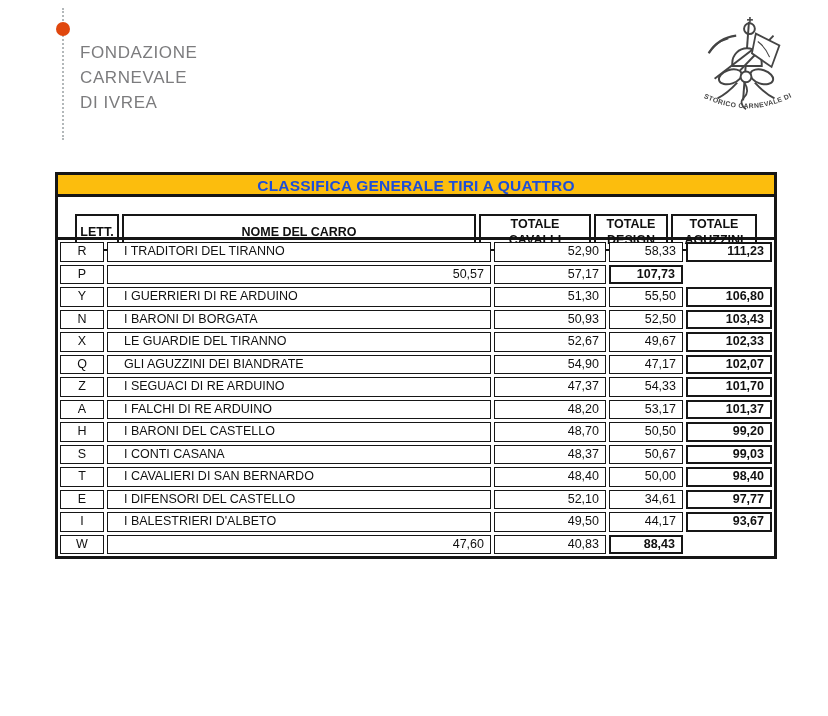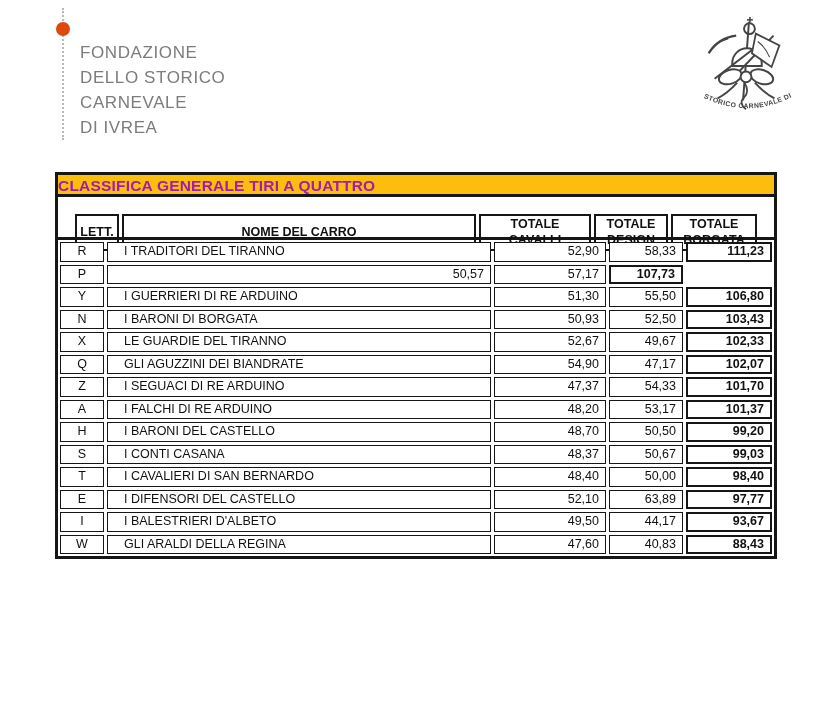--- a/index.html
+++ b/index.html
@@ -27,23 +27,23 @@
 
   
   .emblem { position:absolute; left:693px; top:12px; width:108px; height:108px; }
 
   
   .rank-table {
     position:absolute; left:55px; top:172px; width:722px;
     border:3px solid #161616; background:#fff;
   }
   .title-bar {
-    height:22px; line-height:21px; 
+    height:22px; line-height:21px; text-align:center;
     background:#fcbd0d; border-bottom:3px solid #161616;
-    font-weight:bold; font-size:15.5px; color:#a21caf; letter-spacing:0.2px;
+    font-weight:bold; font-size:15.5px; color:#1d4ed8; letter-spacing:0.2px;
   }
   .head-row {
     display:grid; grid-template-columns:44px 1fr 112px 74px 86px;
     column-gap:3px; padding:17px; border-bottom:3px solid #161616; height:43px;
   }
   .head-cell {
     border:2px solid #161616; display:flex; flex-direction:column;
     justify-content:center; align-items:center;
     font-weight:bold; font-size:12.5px; line-height:1.3; color:#101010;
   }
@@ -63,21 +63,20 @@
 </style>
 </head>
 <body>
 
 <div class="canvas">
 
   <div class="brand-line"></div>
   <div class="brand-dot"></div>
   <div class="brand-text">
     <div>FONDAZIONE</div>
-    <div>DELLO STORICO</div>
     <div>CARNEVALE</div>
     <div>DI IVREA</div>
   </div>
 
   <div class="emblem">
     <svg viewBox="0 0 110 110" width="108" height="108" fill="none" stroke="#2b2b2b" stroke-width="2" opacity="0.88">
 
       <line x1="57" y1="10" x2="51" y2="90"></line>
       <circle cx="57.5" cy="17" r="5.5"></circle>
       <line x1="58" y1="5" x2="58" y2="11" stroke-width="1.6"></line>
@@ -121,21 +120,21 @@
       <div class="head-cell">
         <span>TOTALE</span>
         <span>CAVALLI</span>
       </div>
       <div class="head-cell">
         <span>TOTALE</span>
         <span>DESIGN</span>
       </div>
       <div class="head-cell">
         <span>TOTALE</span>
-        <span>BORGATA</span>
+        <span>AGUZZINI</span>
       </div>
     </div>
 
     <div class="tbody">
         <div class="row">
           <div class="cell c-lett">R</div>
           <div class="cell c-nome">I TRADITORI DEL TIRANNO</div>
           <div class="cell c-cavalli">52,90</div>
           <div class="cell c-design">58,33</div>
           <div class="cell c-generale">111,23</div>
@@ -206,33 +205,32 @@
           <div class="cell c-lett">T</div>
           <div class="cell c-nome">I CAVALIERI DI SAN BERNARDO</div>
           <div class="cell c-cavalli">48,40</div>
           <div class="cell c-design">50,00</div>
           <div class="cell c-generale">98,40</div>
         </div>
         <div class="row">
           <div class="cell c-lett">E</div>
           <div class="cell c-nome">I DIFENSORI DEL CASTELLO</div>
           <div class="cell c-cavalli">52,10</div>
-          <div class="cell c-design">63,89</div>
+          <div class="cell c-design">34,61</div>
           <div class="cell c-generale">97,77</div>
         </div>
         <div class="row">
           <div class="cell c-lett">I</div>
           <div class="cell c-nome">I BALESTRIERI D'ALBETO</div>
           <div class="cell c-cavalli">49,50</div>
           <div class="cell c-design">44,17</div>
           <div class="cell c-generale">93,67</div>
         </div>
         <div class="row">
           <div class="cell c-lett">W</div>
-          <div class="cell c-nome">GLI ARALDI DELLA REGINA</div>
           <div class="cell c-cavalli">47,60</div>
           <div class="cell c-design">40,83</div>
           <div class="cell c-generale">88,43</div>
         </div>
       </div>
   </section>
 
 </div>
 
 </body></html>

